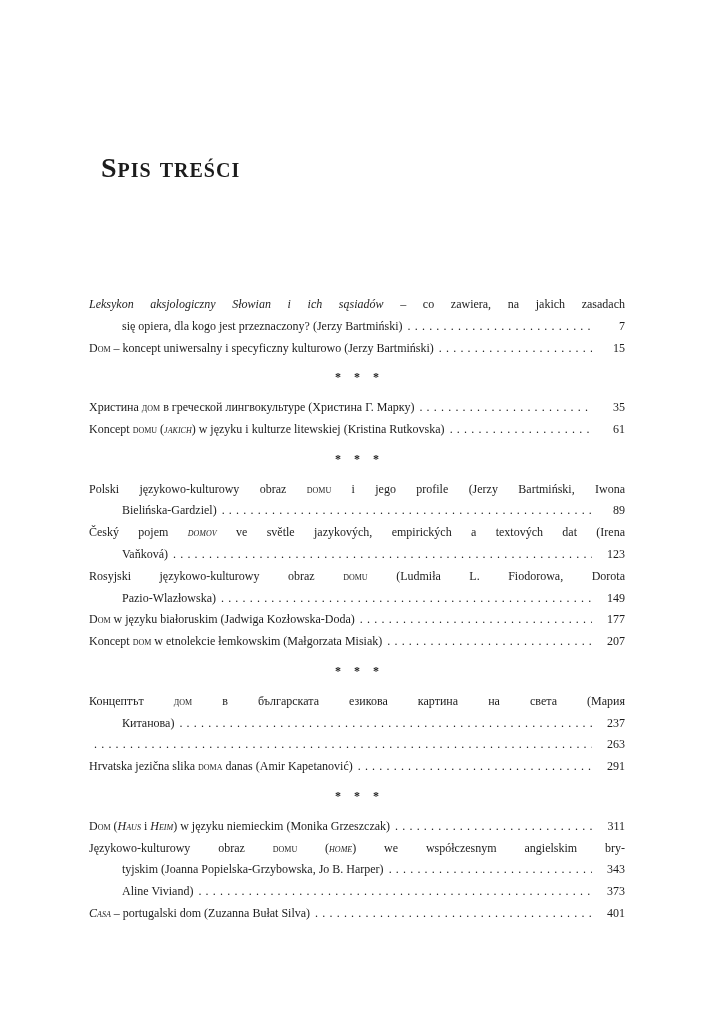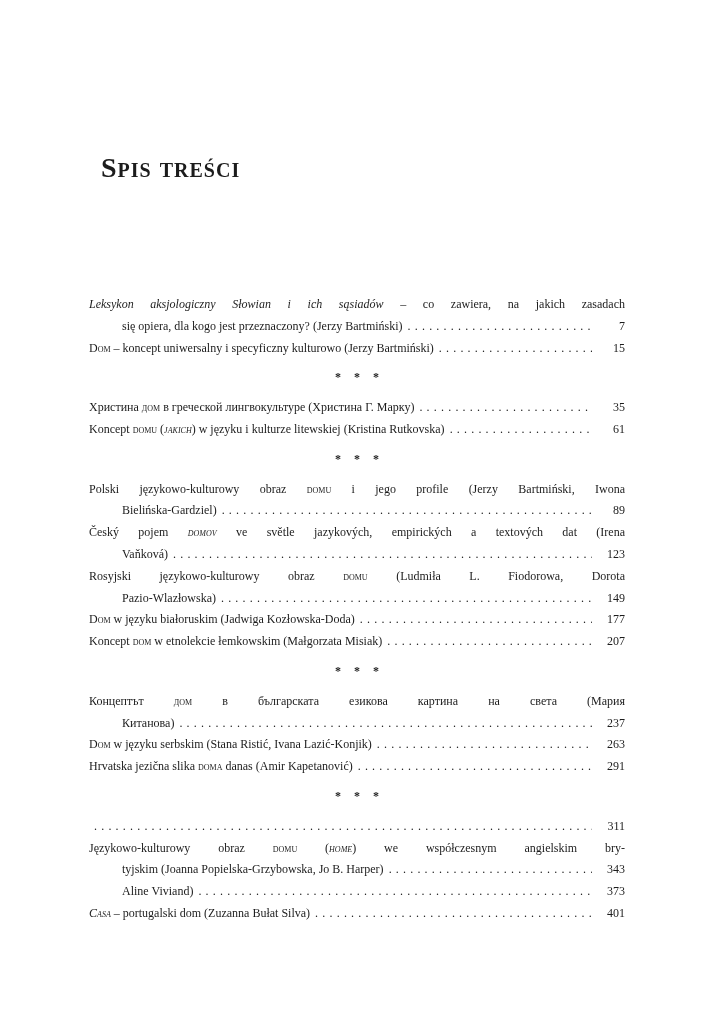--- a/index.html
+++ b/index.html
@@ -151,35 +151,35 @@
         <div class="entry">
           <div class="line fill"><span class="txt"><span class="">Концептът </span><span class="sc">дом</span><span class=""> в българската езикова картина на света (Мария</span></span></div>
           <div class="line indent last">
             <span class="txt"><span class="">Китанова)</span></span>
             <span class="leader">............................................................................................................................................................................................................................................................................................................</span>
             <span class="pg">237</span>
           </div>
         </div>
         <div class="entry">
           <div class="line last">
-            <span class="txt"><span class="sc">Dom</span><span class=""> w języku serbskim (Stana Ristić, Ivana Lazić-Konjik)</span></span>
             <span class="leader">............................................................................................................................................................................................................................................................................................................</span>
             <span class="pg">263</span>
           </div>
         </div>
         <div class="entry">
           <div class="line last">
             <span class="txt"><span class="">Hrvatska jezična slika </span><span class="sc">doma</span><span class=""> danas (Amir Kapetanović)</span></span>
             <span class="leader">............................................................................................................................................................................................................................................................................................................</span>
             <span class="pg">291</span>
           </div>
         </div>
         <div class="stars">* * *</div>
         <div class="entry">
           <div class="line last">
+            <span class="txt"><span class="sc">Dom</span><span class=""> (</span><span class="it sc">Haus</span><span class=""> i </span><span class="it sc">Heim</span><span class="">) w języku niemieckim (Monika Grzeszczak)</span></span>
             <span class="leader">............................................................................................................................................................................................................................................................................................................</span>
             <span class="pg">311</span>
           </div>
         </div>
         <div class="entry">
           <div class="line fill"><span class="txt"><span class="">Językowo-kulturowy obraz </span><span class="sc">domu</span><span class=""> (</span><span class="it sc">home</span><span class="">) we współczesnym angielskim bry-</span></span></div>
           <div class="line indent last">
             <span class="txt"><span class="">tyjskim (Joanna Popielska-Grzybowska, Jo B. Harper)</span></span>
             <span class="leader">............................................................................................................................................................................................................................................................................................................</span>
             <span class="pg">343</span>

